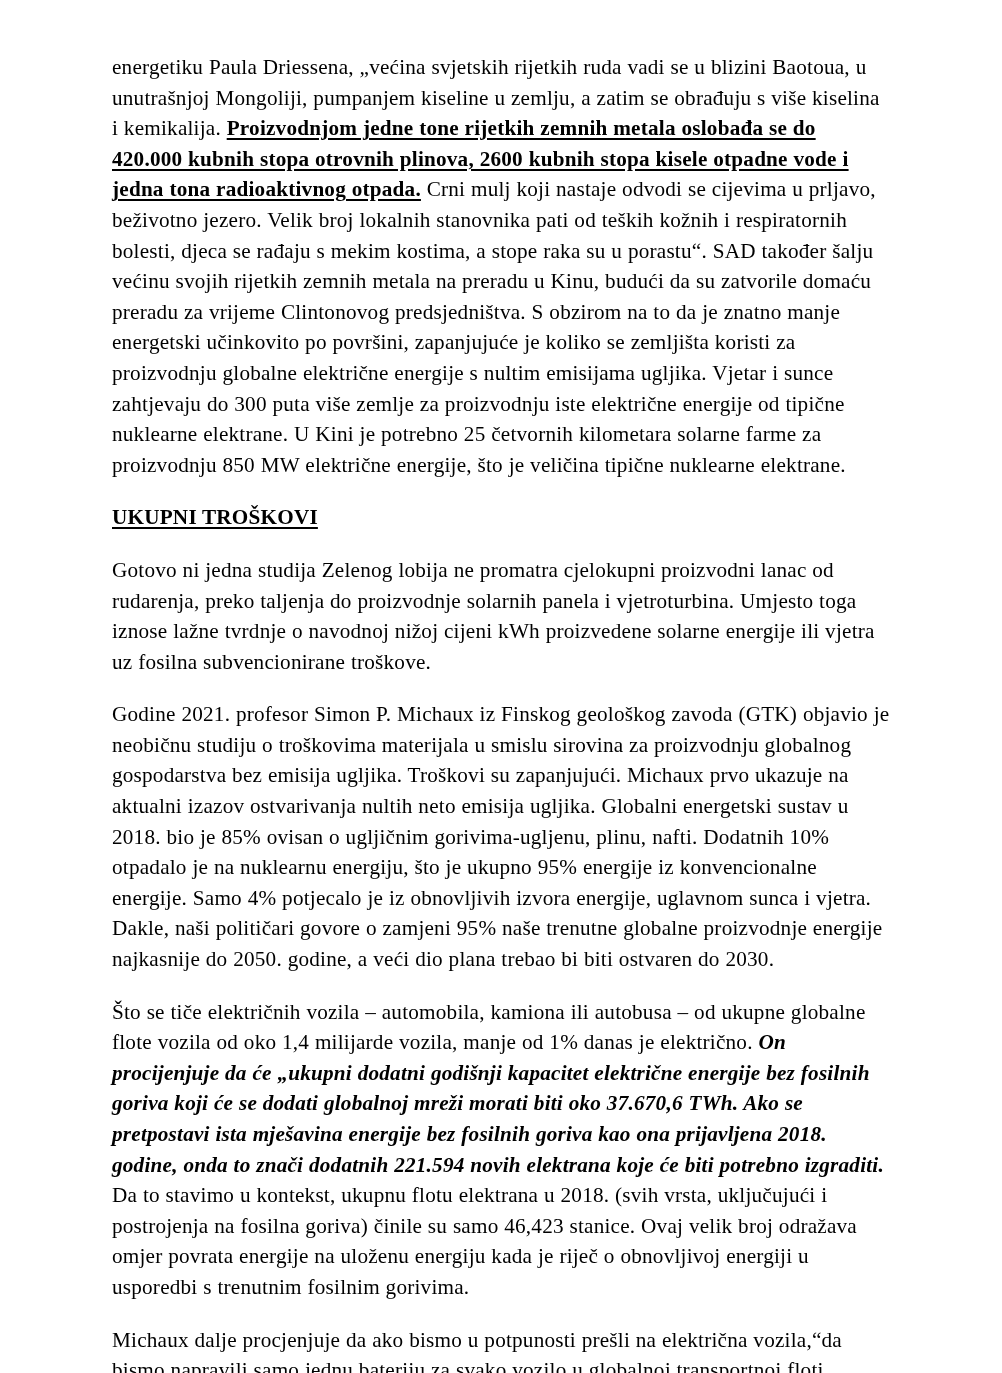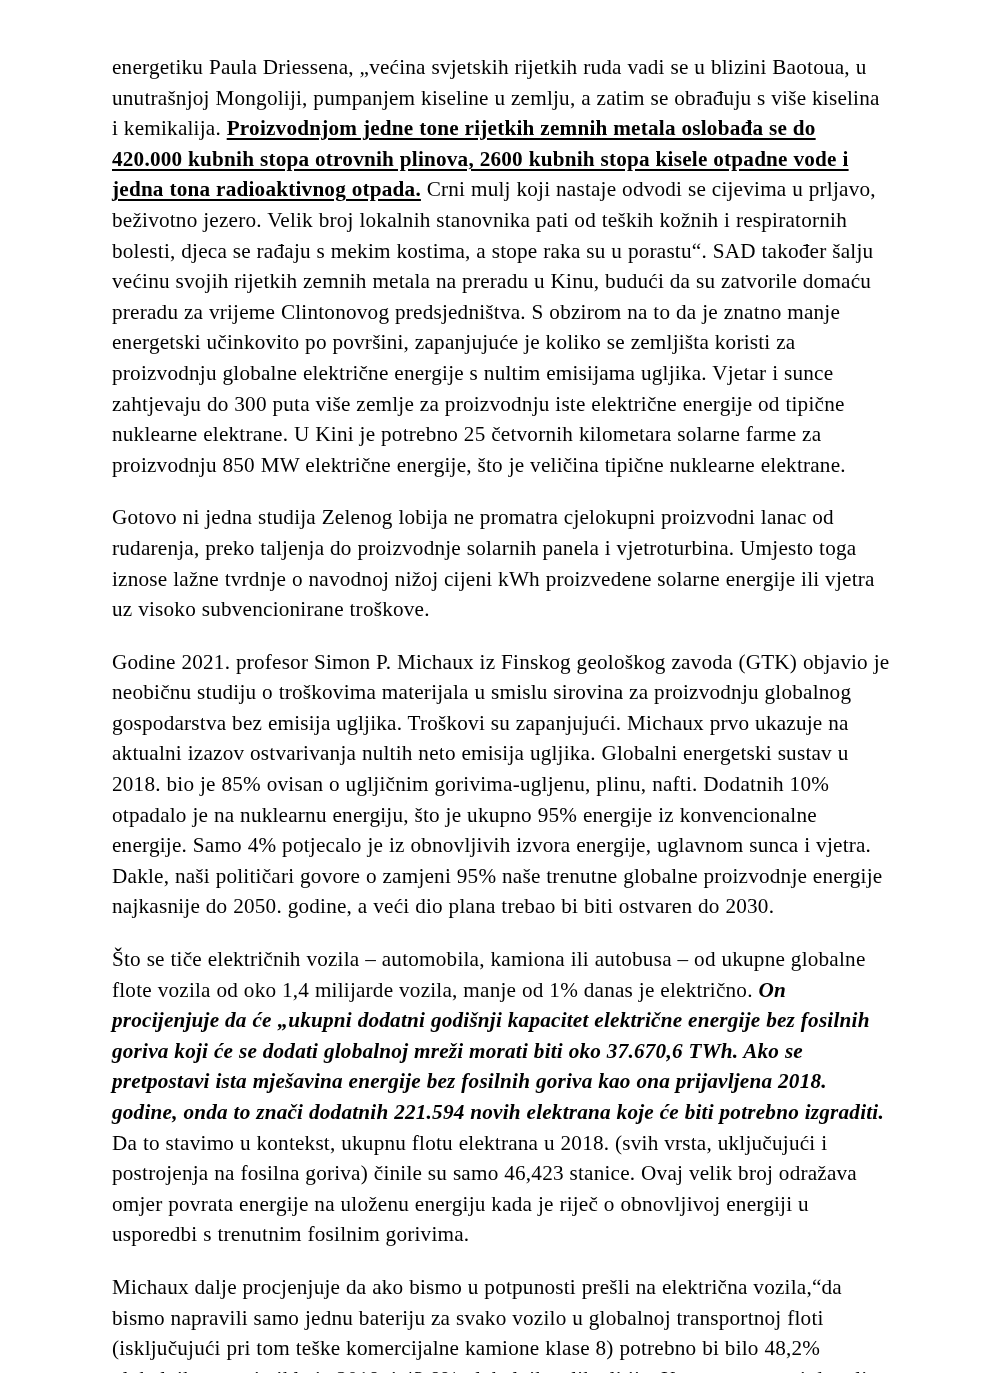--- a/index.html
+++ b/index.html
@@ -60,22 +60,23 @@
   .para span { white-space: normal; }
 </style>
 </head>
 <body>
 
 <div class="page">
   <div class="doc-body">
 
     <p class="para"><span>energetiku Paula Driessena, „većina svjetskih rijetkih ruda vadi se u blizini Baotoua, u unutrašnjoj Mongoliji, pumpanjem kiseline u zemlju, a zatim se obrađuju s više kiselina i kemikalija. </span><span class="em-bold-ul">Proizvodnjom jedne tone rijetkih zemnih metala oslobađa se do 420.000 kubnih stopa otrovnih plinova, 2600 kubnih stopa kisele otpadne vode i jedna tona radioaktivnog otpada.</span><span> Crni mulj koji nastaje odvodi se cijevima u prljavo, beživotno jezero. Velik broj lokalnih stanovnika pati od teških kožnih i respiratornih bolesti, djeca se rađaju s mekim kostima, a stope raka su u porastu“. SAD također šalju većinu svojih rijetkih zemnih metala na preradu u Kinu, budući da su zatvorile domaću preradu za vrijeme Clintonovog predsjedništva. S obzirom na to da je znatno manje energetski učinkovito po površini, zapanjujuće je koliko se zemljišta koristi za proizvodnju globalne električne energije s nultim emisijama ugljika. Vjetar i sunce zahtjevaju do 300 puta više zemlje za proizvodnju iste električne energije od tipične nuklearne elektrane. U Kini je potrebno 25 četvornih kilometara solarne farme za proizvodnju 850 MW električne energije, što je veličina tipične nuklearne elektrane.</span></p>
 
+    <div class="heading"><span class="htext">UKUPNI TROŠKOVI</span></div>
 
-    <p class="para"><span>Gotovo ni jedna studija Zelenog lobija ne promatra cjelokupni proizvodni lanac od rudarenja, preko taljenja do proizvodnje solarnih panela i vjetroturbina. Umjesto toga iznose lažne tvrdnje o navodnoj nižoj cijeni kWh proizvedene solarne energije ili vjetra uz visoko subvencionirane troškove.</span></p>
+    <p class="para"><span>Gotovo ni jedna studija Zelenog lobija ne promatra cjelokupni proizvodni lanac od rudarenja, preko taljenja do proizvodnje solarnih panela i vjetroturbina. Umjesto toga iznose lažne tvrdnje o navodnoj nižoj cijeni kWh proizvedene solarne energije ili vjetra uz fosilna subvencionirane troškove.</span></p>
 
     <p class="para"><span>Godine 2021. profesor Simon P. Michaux iz Finskog geološkog zavoda (GTK) objavio je neobičnu studiju o troškovima materijala u smislu sirovina za proizvodnju globalnog gospodarstva bez emisija ugljika. Troškovi su zapanjujući. Michaux prvo ukazuje na aktualni izazov ostvarivanja nultih neto emisija ugljika. Globalni energetski sustav u 2018. bio je 85% ovisan o ugljičnim gorivima-ugljenu, plinu, nafti. Dodatnih 10% otpadalo je na nuklearnu energiju, što je ukupno 95% energije iz konvencionalne energije. Samo 4% potjecalo je iz obnovljivih izvora energije, uglavnom sunca i vjetra. Dakle, naši političari govore o zamjeni 95% naše trenutne globalne proizvodnje energije najkasnije do 2050. godine, a veći dio plana trebao bi biti ostvaren do 2030.</span></p>
 
     <p class="para"><span>Što se tiče električnih vozila – automobila, kamiona ili autobusa – od ukupne globalne flote vozila od oko 1,4 milijarde vozila, manje od 1% danas je električno. </span><span class="em-bold">On procijenjuje da će „ukupni dodatni godišnji kapacitet električne energije bez fosilnih goriva koji će se dodati globalnoj mreži morati biti oko 37.670,6 TWh. Ako se pretpostavi ista mješavina energije bez fosilnih goriva kao ona prijavljena 2018. godine, onda to znači dodatnih 221.594 novih elektrana koje će biti potrebno izgraditi.</span><span> Da to stavimo u kontekst, ukupnu flotu elektrana u 2018. (svih vrsta, uključujući i postrojenja na fosilna goriva) činile su samo 46,423 stanice. Ovaj velik broj odražava omjer povrata energije na uloženu energiju kada je riječ o obnovljivoj energiji u usporedbi s trenutnim fosilnim gorivima.</span></p>
 
     <p class="para tight"><span>Michaux dalje procjenjuje da ako bismo u potpunosti prešli na električna vozila,“da bismo napravili samo jednu bateriju za svako vozilo u globalnoj transportnoj floti (isključujući pri tom teške komercijalne kamione klase 8) potrebno bi bilo 48,2% globalnih rezervi nikla iz 2018. i 43,8% globalnih zaliha litija. K tome, nema ni dovoljno kobalta u trenutnim rezervama da bi se zadovoljila ova potražnja. Svaka od 1,39 milijardi litij-ionskih baterija mogla bi imati korisni radni vijek od svega 8 do 10 godina. Dakle 8-10 godina nakon</span></p>
 
   </div>
 </div>
 

